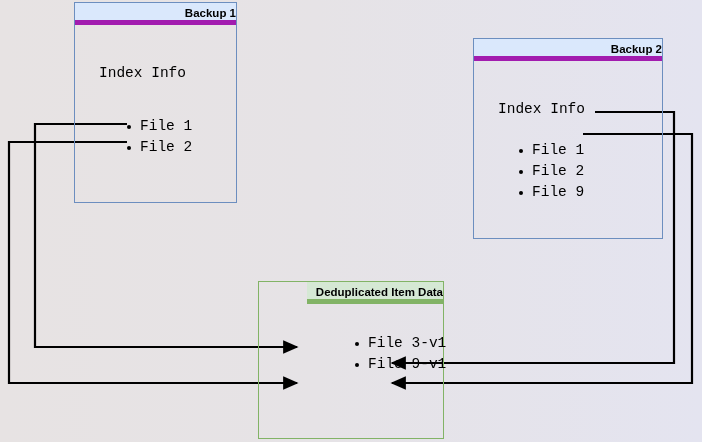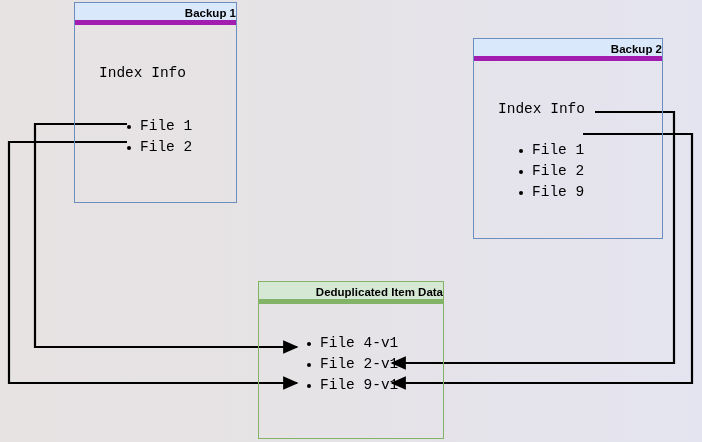--- a/index.html
+++ b/index.html
@@ -102,20 +102,21 @@
   #backup2 .index-label { left: 24px; top: 40px; }
   #backup2 .file-list { left: 43px; top: 79px; }
 
   
   #dedup {
     left: 258px;
     top: 281px;
     width: 186px;
     height: 158px;
     border-color: #82b366;
+    padding-left: 48px;
   }
   #dedup .node-header {
     background: #d5e8d4;
     border-bottom-color: #82b366;
   }
   #dedup .file-list { left: 46px; top: 29px; }
 </style>
 </head>
 <body>
 
@@ -157,20 +158,19 @@
         <li>File 2</li>
         <li>File 9</li>
       </ul>
     </div>
   </div>
 
   <div class="node" id="dedup">
     <div class="node-header">Deduplicated Item Data</div>
     <div class="node-body">
       <ul class="file-list">
-        <li>File 4-v1</li>
-        <li>File 2-v1</li>
+        <li>File 3-v1</li>
         <li>File 9-v1</li>
       </ul>
     </div>
   </div>
 
 </div>
 
 </body></html>

